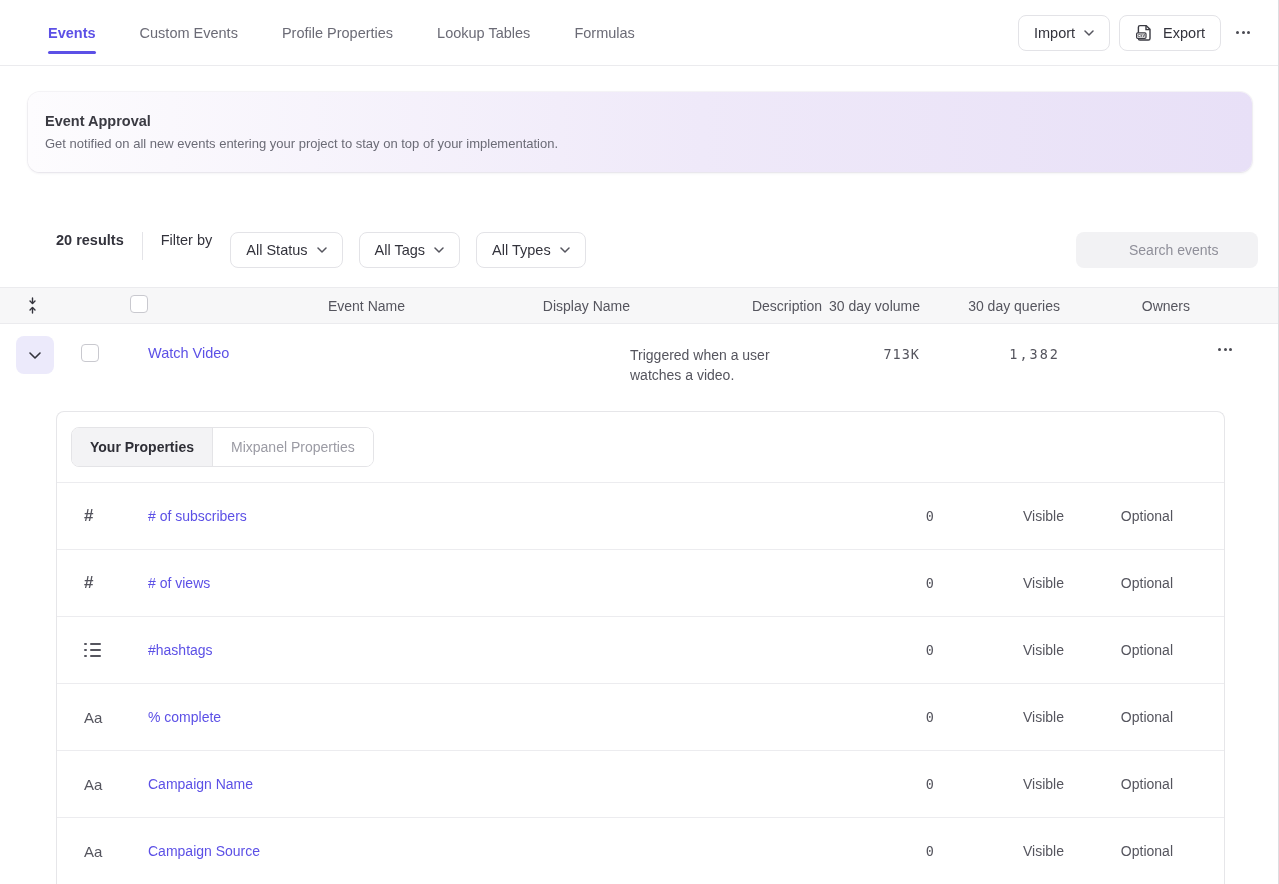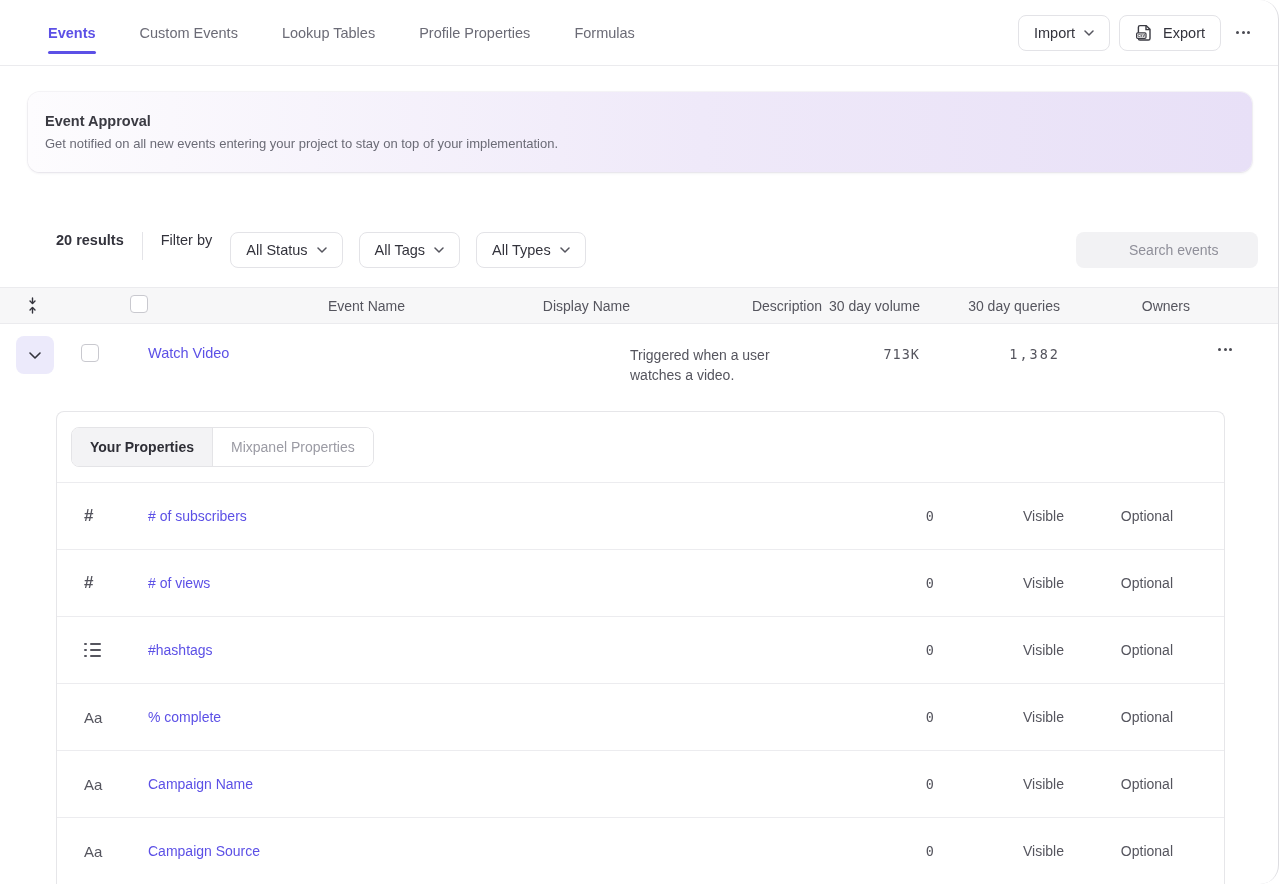--- a/index.html
+++ b/index.html
@@ -1,18 +1,18 @@
 <!DOCTYPE html>
 <html><head>
 <meta charset="utf-8">
 <style>
   * { margin:0; padding:0; box-sizing:border-box; }
   html,body { width:1279px; height:884px; overflow:hidden; background:#fff;
     font-family:"Liberation Sans", sans-serif; color:#33333c; }
-  .page { position:relative; width:1279px; height:884px; background:#fff; border-right:1px solid #dddde1;border-radius:19px; }
+  .page { position:relative; width:1279px; height:884px; background:#fff; border-right:1px solid #dddde1; }
 
   
   .topnav { height:66px; border-bottom:1px solid #ebebee; display:flex; align-items:center;
     padding:0 22px 0 48px; }
   .tabs { display:flex; gap:44px; flex:1; }
   .tab { font-size:14.5px; color:#6b6b76; position:relative; height:66px; display:flex;
     align-items:center; cursor:pointer; white-space:nowrap; }
   .tab.active { color:#5c50e6; font-weight:bold; }
   .tab.active::after { content:""; position:absolute; left:0; right:0; bottom:12px; height:3px;
     border-radius:2px; background:#5c50e6; }
@@ -96,22 +96,22 @@
 </style>
 </head>
 <body>
 
 <div class="page">
 
   <div class="topnav">
     <div class="tabs">
       <div class="tab active">Events</div>
       <div class="tab">Custom Events</div>
+      <div class="tab">Profile Properties</div>
       <div class="tab">Lookup Tables</div>
-      <div class="tab">Profile Properties</div>
       <div class="tab">Formulas</div>
     </div>
     <div class="nav-actions">
       <button class="btn">
         <span>Import</span>
         <svg width="10" height="6" viewBox="0 0 10 6">
             <path d="M1 1l4 4 4-4" fill="none" stroke="#55555e" stroke-width="1.5" stroke-linecap="round" stroke-linejoin="round"></path>
           </svg>
       </button>
       <button class="btn">

